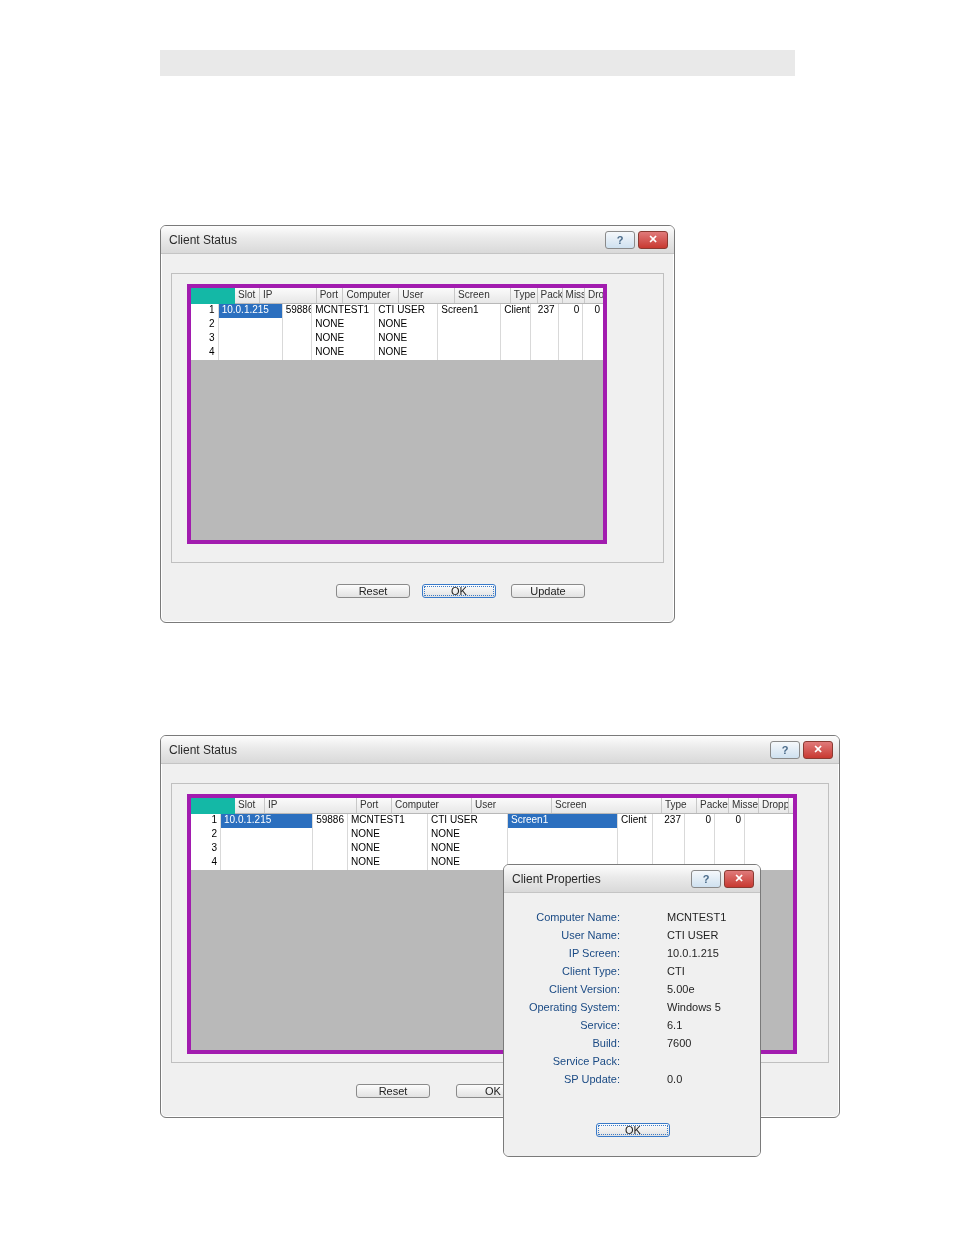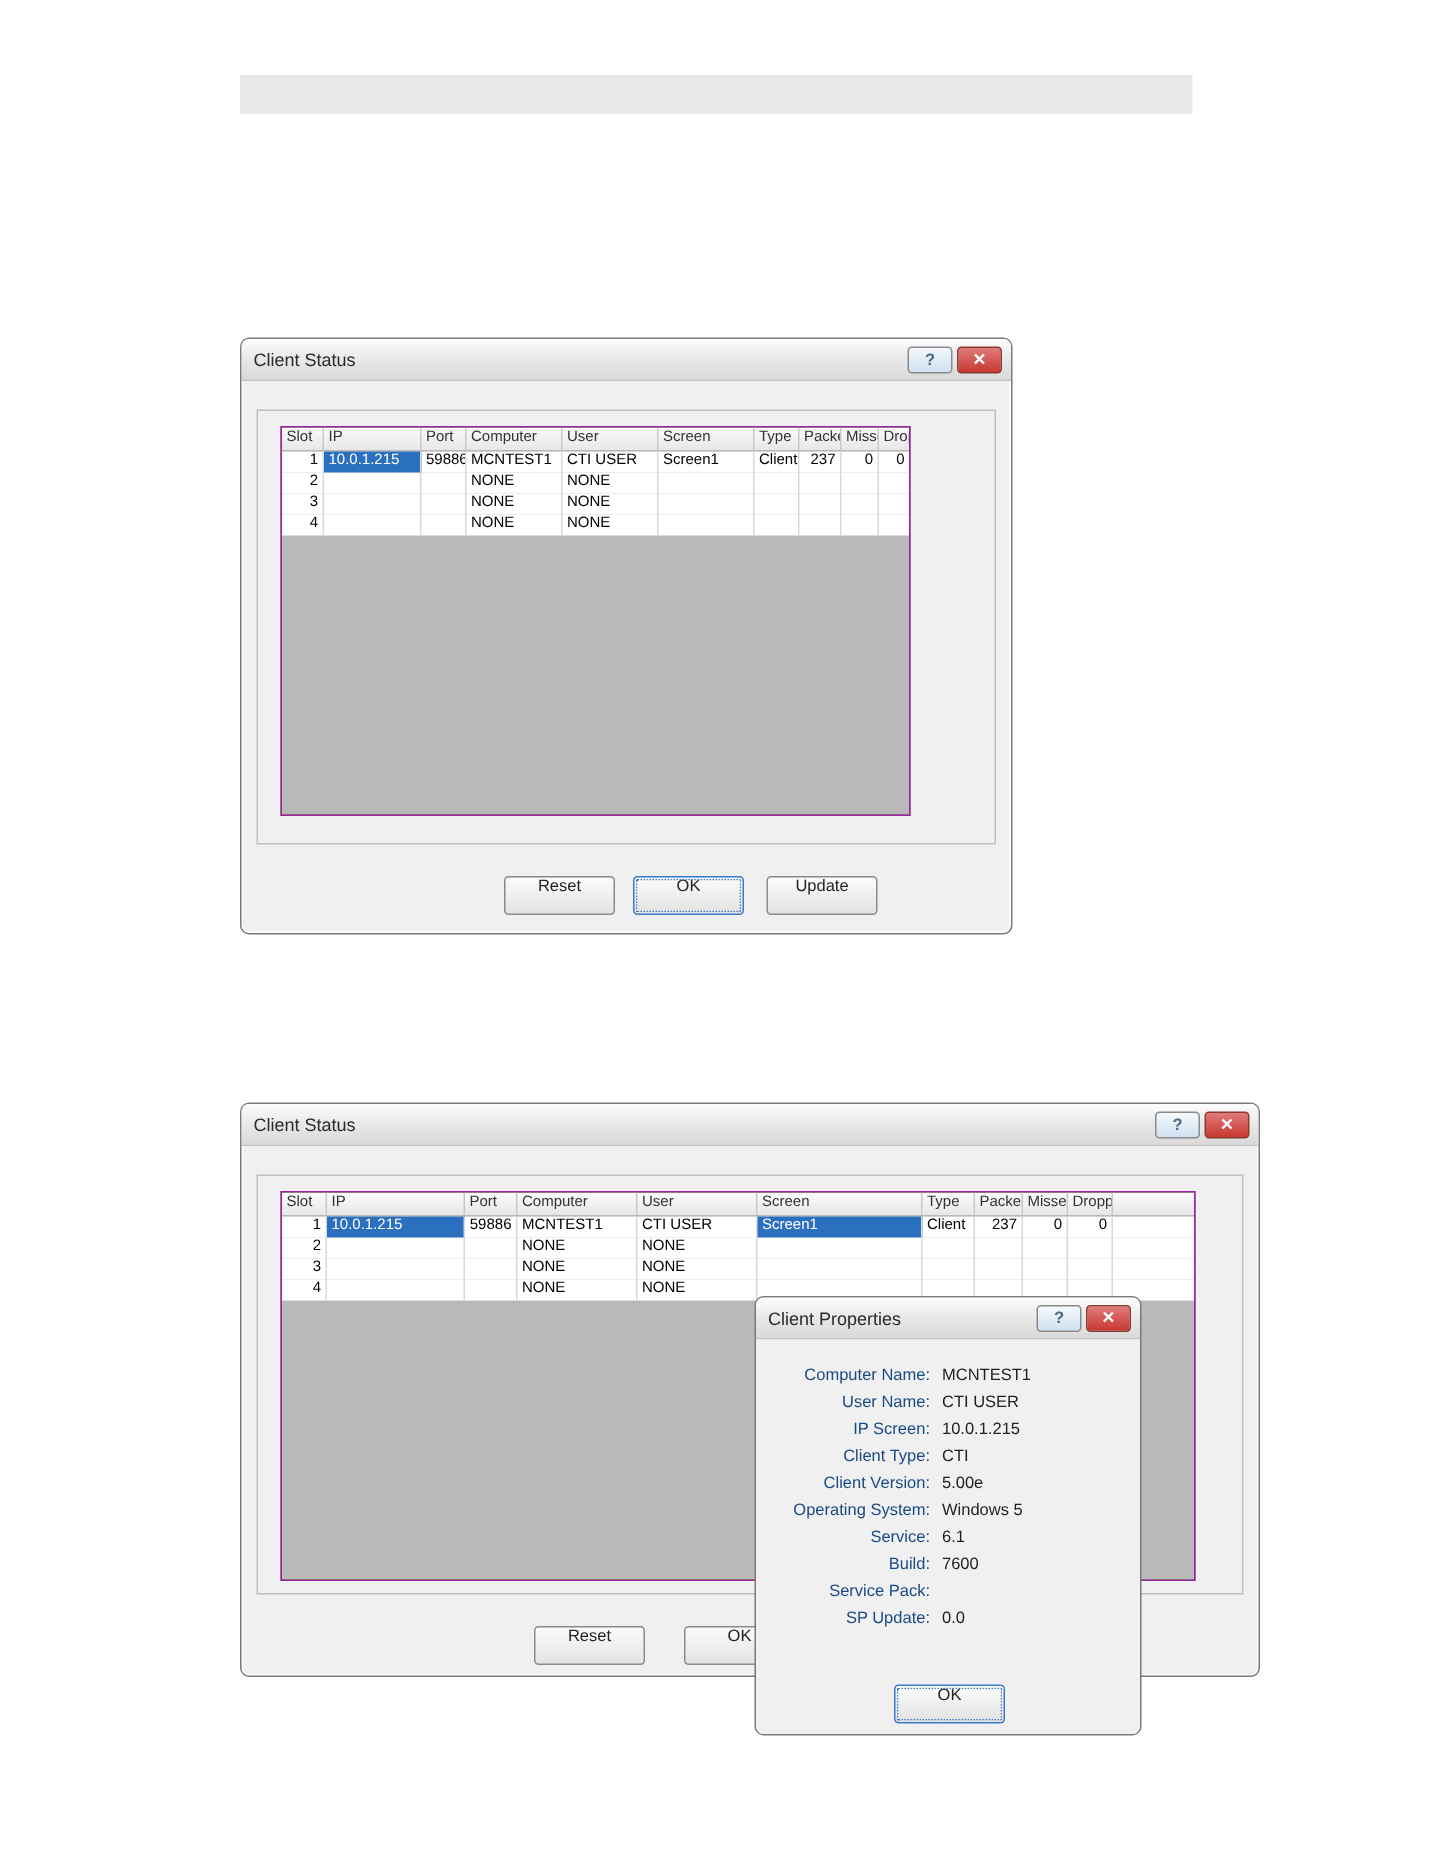--- a/index.html
+++ b/index.html
@@ -71,23 +71,24 @@
     padding: 0;
   }
   .inset {
     position: absolute;
     border: 1px solid #c0c0c0;
     background: #f0f0f0;
   }
   
   .grid {
     position: absolute;
-    background: #4d7c0f;
-    border: 1px solid #a21caf;
+    background: #14b8a6;
+    border: 4px solid #a21caf;
     overflow: hidden;
+    padding-left: 44px;
   }
   .grid-head {
     display: flex;
     background: linear-gradient(#fbfbfb, #e7e7e7);
     border-bottom: 1px solid #b8b8b8;
     height: 16px;
   }
   .grid-head .hc {
     border-right: 1px solid #c8c8c8;
     padding: 1px 3px 0 3px;
@@ -113,40 +114,41 @@
     border-right: 1px solid #d9d9d9;
     white-space: nowrap;
     overflow: hidden;
   }
   .cell.slot { text-align: right; }
   .cell.num  { text-align: right; }
   .sel { background: #2b6fbf; color: #fff; }
   
   .btn {
     position: absolute;
-    height: 26px;
+    height: 14px;
     border: 1px solid #8a8a8a;
     border-radius: 3px;
     background: linear-gradient(#fcfcfc, #e2e2e2);
     font-size: 11px;
     display: flex;
-    align-items: flex-start;
+    align-items: center;
     justify-content: center;
     color: #222;
   }
   .btn.default {
     outline: 1px dotted #3a7ac8;
     outline-offset: -3px;
     border: 1px solid #3a7ac8;
   }
   
   .prop-row {
     display: flex;
     height: 18px;
     font-size: 11px;
+    gap: 39px;
   }
   .prop-row .lbl {
     width: 110px;
     text-align: right;
     color: #1a4a84;
     padding-right: 4px;
   }
   .prop-row .val {
     padding-left: 4px;
     color: #1f1f1f;

